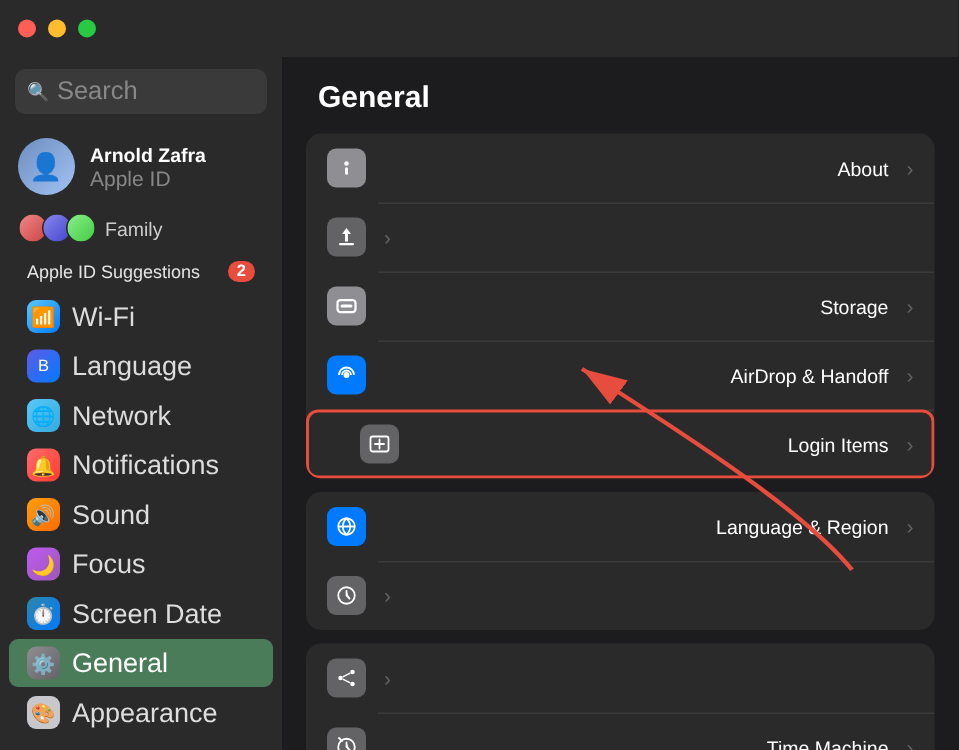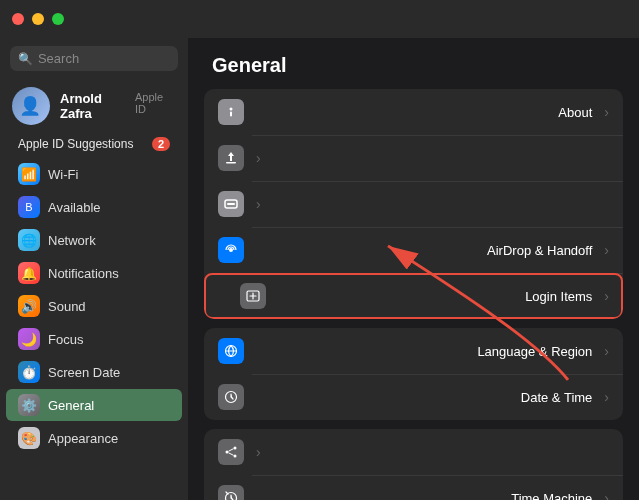--- a/index.html
+++ b/index.html
@@ -58,44 +58,44 @@
       align-items: center;
       padding: 5px 8px;
       gap: 5px;
     }
     .search-icon-svg {
       color: #888;
       font-size: 12px;
     }
     .search-placeholder {
       color: #888;
-      font-size: 13px;
+      font-size: 17px;
     }
 
     
     .user-profile {
       display: flex;
       align-items: center;
       padding: 8px 12px;
       gap: 10px;
     }
     .avatar {
       width: 38px; height: 38px;
       border-radius: 50%;
       background: linear-gradient(135deg, #6c8ebf, #a4c2f4);
       display: flex; align-items: center; justify-content: center;
       font-size: 16px;
       color: white;
       font-weight: bold;
       flex-shrink: 0;
       position: relative;
     }
-    .user-info { display: flex; flex-direction: row; }
+    .user-info { display: flex; flex-direction: column; }
     .user-name { color: #fff; font-size: 13px; font-weight: 600; }
-    .user-subtitle { color: #888; font-size: 11px; }
+    .user-subtitle { color: #888; font-size: 14px; }
 
     .family-row {
       display: flex;
       align-items: center;
       padding: 4px 12px 8px 12px;
       gap: 6px;
     }
     .family-avatars {
       display: flex;
     }
@@ -119,21 +119,21 @@
     .sidebar-item {
       display: flex;
       align-items: center;
       padding: 5px 12px;
       gap: 8px;
       cursor: pointer;
       border-radius: 6px;
       margin: 1px 6px;
     }
     .sidebar-item.active { background: #4a7c59; }
-    .sidebar-item-label { color: #ddd; font-size: 13px; }
+    .sidebar-item-label { color: #ddd; font-size: 18px; }
     .sidebar-item.active .sidebar-item-label { color: #fff; font-weight: 500; }
 
     .sidebar-badge {
       margin-left: auto;
       background: #e74c3c;
       color: white;
       border-radius: 10px;
       font-size: 11px;
       font-weight: bold;
       padding: 1px 6px;
@@ -280,39 +280,47 @@
     <div class="user-profile">
       <div class="avatar">
         <span style="font-size:18px;">👤</span>
       </div>
       <div class="user-info">
         <span class="user-name">Arnold Zafra</span>
         <span class="user-subtitle">Apple ID</span>
       </div>
     </div>
 
+    <div class="family-row">
+      <div class="family-avatars">
+        <div class="family-avatar a1"></div>
+        <div class="family-avatar a2"></div>
+        <div class="family-avatar a3"></div>
+      </div>
+      <span class="family-label">Family</span>
+    </div>
 
     <div class="sidebar-meta">
       <div class="sidebar-meta-row">
         <span class="sidebar-meta-label">Apple ID Suggestions</span>
         <span class="sidebar-badge">2</span>
       </div>
     </div>
 
 
     <div class="sidebar-section">
 
       <div class="sidebar-item">
         <div class="icon-circle icon-wifi">📶</div>
         <span class="sidebar-item-label">Wi-Fi</span>
       </div>
 
       <div class="sidebar-item">
         <div class="icon-circle icon-bluetooth" style="font-size:11px;color:white;">B</div>
-        <span class="sidebar-item-label">Available</span>
+        <span class="sidebar-item-label">Language</span>
       </div>
 
       <div class="sidebar-item">
         <div class="icon-circle icon-network">🌐</div>
         <span class="sidebar-item-label">Network</span>
       </div>
 
       <div class="sidebar-item">
         <div class="icon-circle icon-notif">🔔</div>
         <span class="sidebar-item-label">Notifications</span>
@@ -372,20 +380,21 @@
             </div>
             <span class="settings-chevron">›</span>
           </div>
           <div class="settings-item">
             <div class="settings-icon" style="background:#8e8e93;">
               <svg width="16" height="16" viewBox="0 0 16 16" fill="white">
                   <rect x="2" y="4" width="12" height="8" rx="2" fill="none" stroke="white" stroke-width="1.5"></rect>
                   <rect x="4" y="7" width="8" height="2" rx="1"></rect>
                 </svg>
             </div>
+            <span class="settings-label">Storage</span>
             <span class="settings-chevron">›</span>
           </div>
           <div class="settings-item">
             <div class="settings-icon" style="background:#007aff;">
               <svg width="16" height="16" viewBox="0 0 16 16" fill="white">
                   <path d="M8 10a2 2 0 100-4 2 2 0 000 4z"></path>
                   <path d="M5 8a3 3 0 016 0" stroke="white" stroke-width="1.2" fill="none"></path>
                   <path d="M3 8a5 5 0 0110 0" stroke="white" stroke-width="1.2" fill="none"></path>
                 </svg>
             </div>
@@ -417,21 +426,20 @@
             <span class="settings-label">Language &amp; Region</span>
             <span class="settings-chevron">›</span>
           </div>
           <div class="settings-item">
             <div class="settings-icon" style="background:#636366;">
               <svg width="16" height="16" viewBox="0 0 16 16" fill="white">
                   <circle cx="8" cy="8" r="5.5" fill="none" stroke="white" stroke-width="1.2"></circle>
                   <path d="M8 5v3l2 2" stroke="white" stroke-width="1.2" stroke-linecap="round"></path>
                 </svg>
             </div>
-            <span class="settings-label">Date &amp; Time</span>
             <span class="settings-chevron">›</span>
           </div>
         </div>
 
         <div class="settings-group">
           <div class="settings-item">
             <div class="settings-icon" style="background:#636366;">
               <svg width="16" height="16" viewBox="0 0 16 16" fill="white">
                   <circle cx="12" cy="4" r="1.5"></circle>
                   <circle cx="12" cy="12" r="1.5"></circle>

